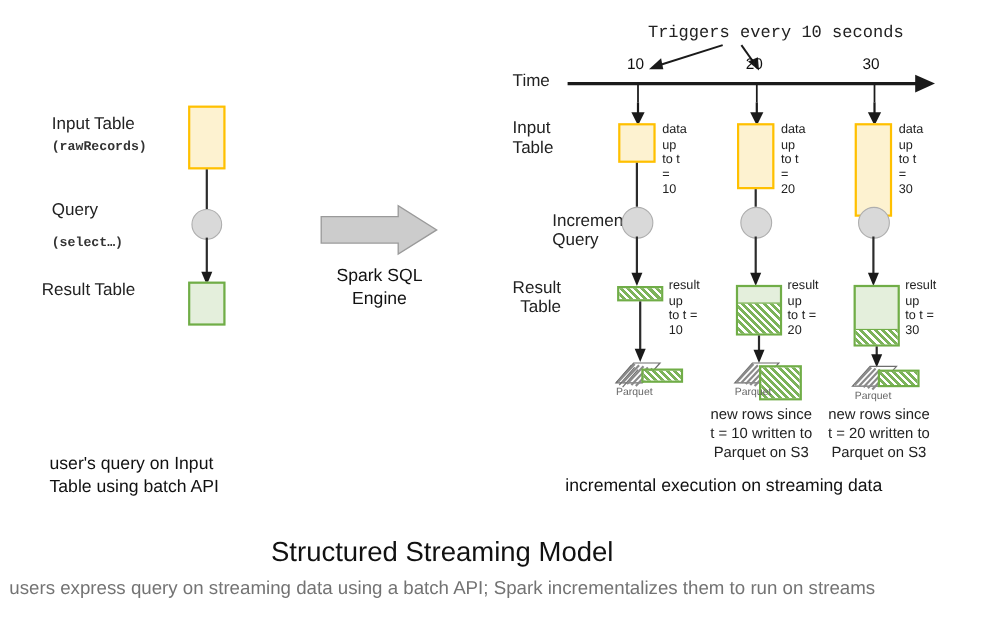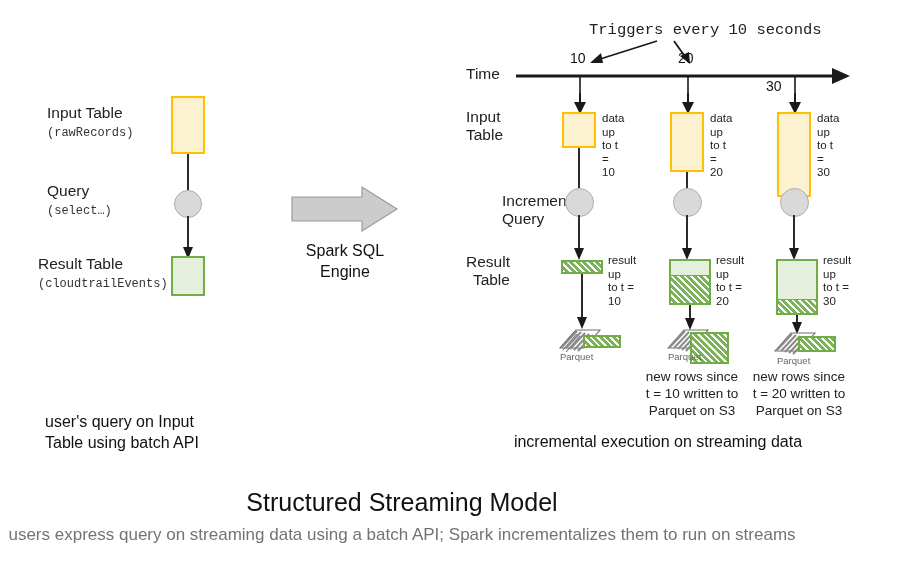--- a/index.html
+++ b/index.html
@@ -1,21 +1,21 @@
 <!DOCTYPE html>
 <html><head>
 <meta charset="utf-8">
 <style>
   html,body{margin:0;padding:0;background:#ffffff;}
   body{width:898px;height:571px;position:relative;overflow:hidden;
        font-family:"Liberation Sans",sans-serif;color:#1a1a1a;}
   .abs{position:absolute;}
   .lbl{font-size:14.5px;line-height:17px;color:#222;}
   .lbl-big{font-size:15.5px;line-height:18px;color:#222;}
-  .mono{font-family:"Liberation Mono",monospace;font-size:12px;color:#333;}
+  .mono{font-family:"Liberation Mono",monospace;font-size:12px;color:#333;font-weight:bold;}
   .small{font-size:11.5px;line-height:13.5px;color:#222;}
   .tick-num{font-size:14px;color:#111;}
   .ylw{background:#fdf2d0;border:2px solid #ffc000;box-sizing:border-box;}
   .grn{background:#e4efdc;border:2px solid #70ad47;box-sizing:border-box;}
   .grn-h{border:2px solid #70ad47;box-sizing:border-box;
          background:repeating-linear-gradient(45deg,#ffffff 0 2px,#7cb35a 2px 4.6px);}
   .circ{background:#d9d9d9;border:1.5px solid #aeaeae;border-radius:50%;box-sizing:border-box;}
   .vline{background:#2b2b2b;width:2px;}
   svg{display:block;overflow:visible;}
   .title{font-size:25px;color:#111;}
@@ -30,32 +30,31 @@
   <div class="abs lbl-big" style="left:47px;top:104px;">
     <div>Input Table</div>
     <div class="mono" style="margin-top:2px;">(rawRecords)</div>
   </div>
   <div class="abs ylw" style="left:171px;top:96px;width:34px;height:58px;"></div>
 
   <div class="abs vline" style="left:187px;top:154px;height:36px;"></div>
 
   <div class="abs lbl-big" style="left:47px;top:182px;">
     <div>Query</div>
-    <div class="mono" style="margin-top:2px;">(select…)</div>
+    <div class="mono" style="margin-top:12px;">(select…)</div>
   </div>
   <div class="abs circ" style="left:174px;top:190px;width:28px;height:28px;"></div>
 
   <svg class="abs" style="left:180px;top:216px;" width="16" height="44">
     <line x1="8" y1="0" x2="8" y2="34" stroke="#2b2b2b" stroke-width="2"></line>
     <polygon points="8,43 3,31 13,31" fill="#1a1a1a"></polygon>
   </svg>
 
   <div class="abs lbl-big" style="left:38px;top:255px;">
     <div>Result Table</div>
-    <div class="mono" style="margin-top:2px;">(cloudtrailEvents)</div>
   </div>
   <div class="abs grn" style="left:171px;top:256px;width:34px;height:40px;"></div>
 
   <div class="abs cap" style="left:45px;top:411px;width:240px;white-space:pre-line;">user's query on Input
 Table using batch API</div>
 </div>
 
 <div class="abs" style="left:290px;top:185px;">
   <svg width="110" height="48">
     <polygon points="2,12 72,12 72,2 107,24 72,46 72,36 2,36" fill="#cccccc" stroke="#9a9a9a" stroke-width="1.2"></polygon>
@@ -77,21 +76,21 @@
   <div class="abs lbl-big" style="left:466px;top:65px;">Time</div>
   <svg class="abs" style="left:510px;top:60px;" width="345" height="36">
     <line x1="6" y1="16" x2="327" y2="16" stroke="#1a1a1a" stroke-width="3"></line>
     <polygon points="340,16 322,8 322,24" fill="#1a1a1a"></polygon>
     <line x1="70" y1="16" x2="70" y2="33" stroke="#1a1a1a" stroke-width="1.6"></line>
     <line x1="178" y1="16" x2="178" y2="33" stroke="#1a1a1a" stroke-width="1.6"></line>
     <line x1="285" y1="16" x2="285" y2="33" stroke="#1a1a1a" stroke-width="1.6"></line>
   </svg>
   <div class="abs tick-num" style="left:570px;top:50px;">10</div>
   <div class="abs tick-num" style="left:678px;top:50px;">20</div>
-  <div class="abs tick-num" style="left:766px;top:50px;margin-top:28px;">30</div>
+  <div class="abs tick-num" style="left:784px;top:50px;">30</div>
 
   <div class="abs lbl-big" style="left:466px;top:108px;white-space:pre-line;">Input
 Table</div>
   <div class="abs lbl-big" style="left:466px;top:192px;white-space:pre-line;margin-left:36px;">Incremental
 Query</div>
   <div class="abs lbl-big" style="left:466px;top:253px;white-space:pre-line;text-align:right;">Result
 Table</div>
   <div class="abs" style="left:466px;top:333px;width:130px;">
   </div>
 

